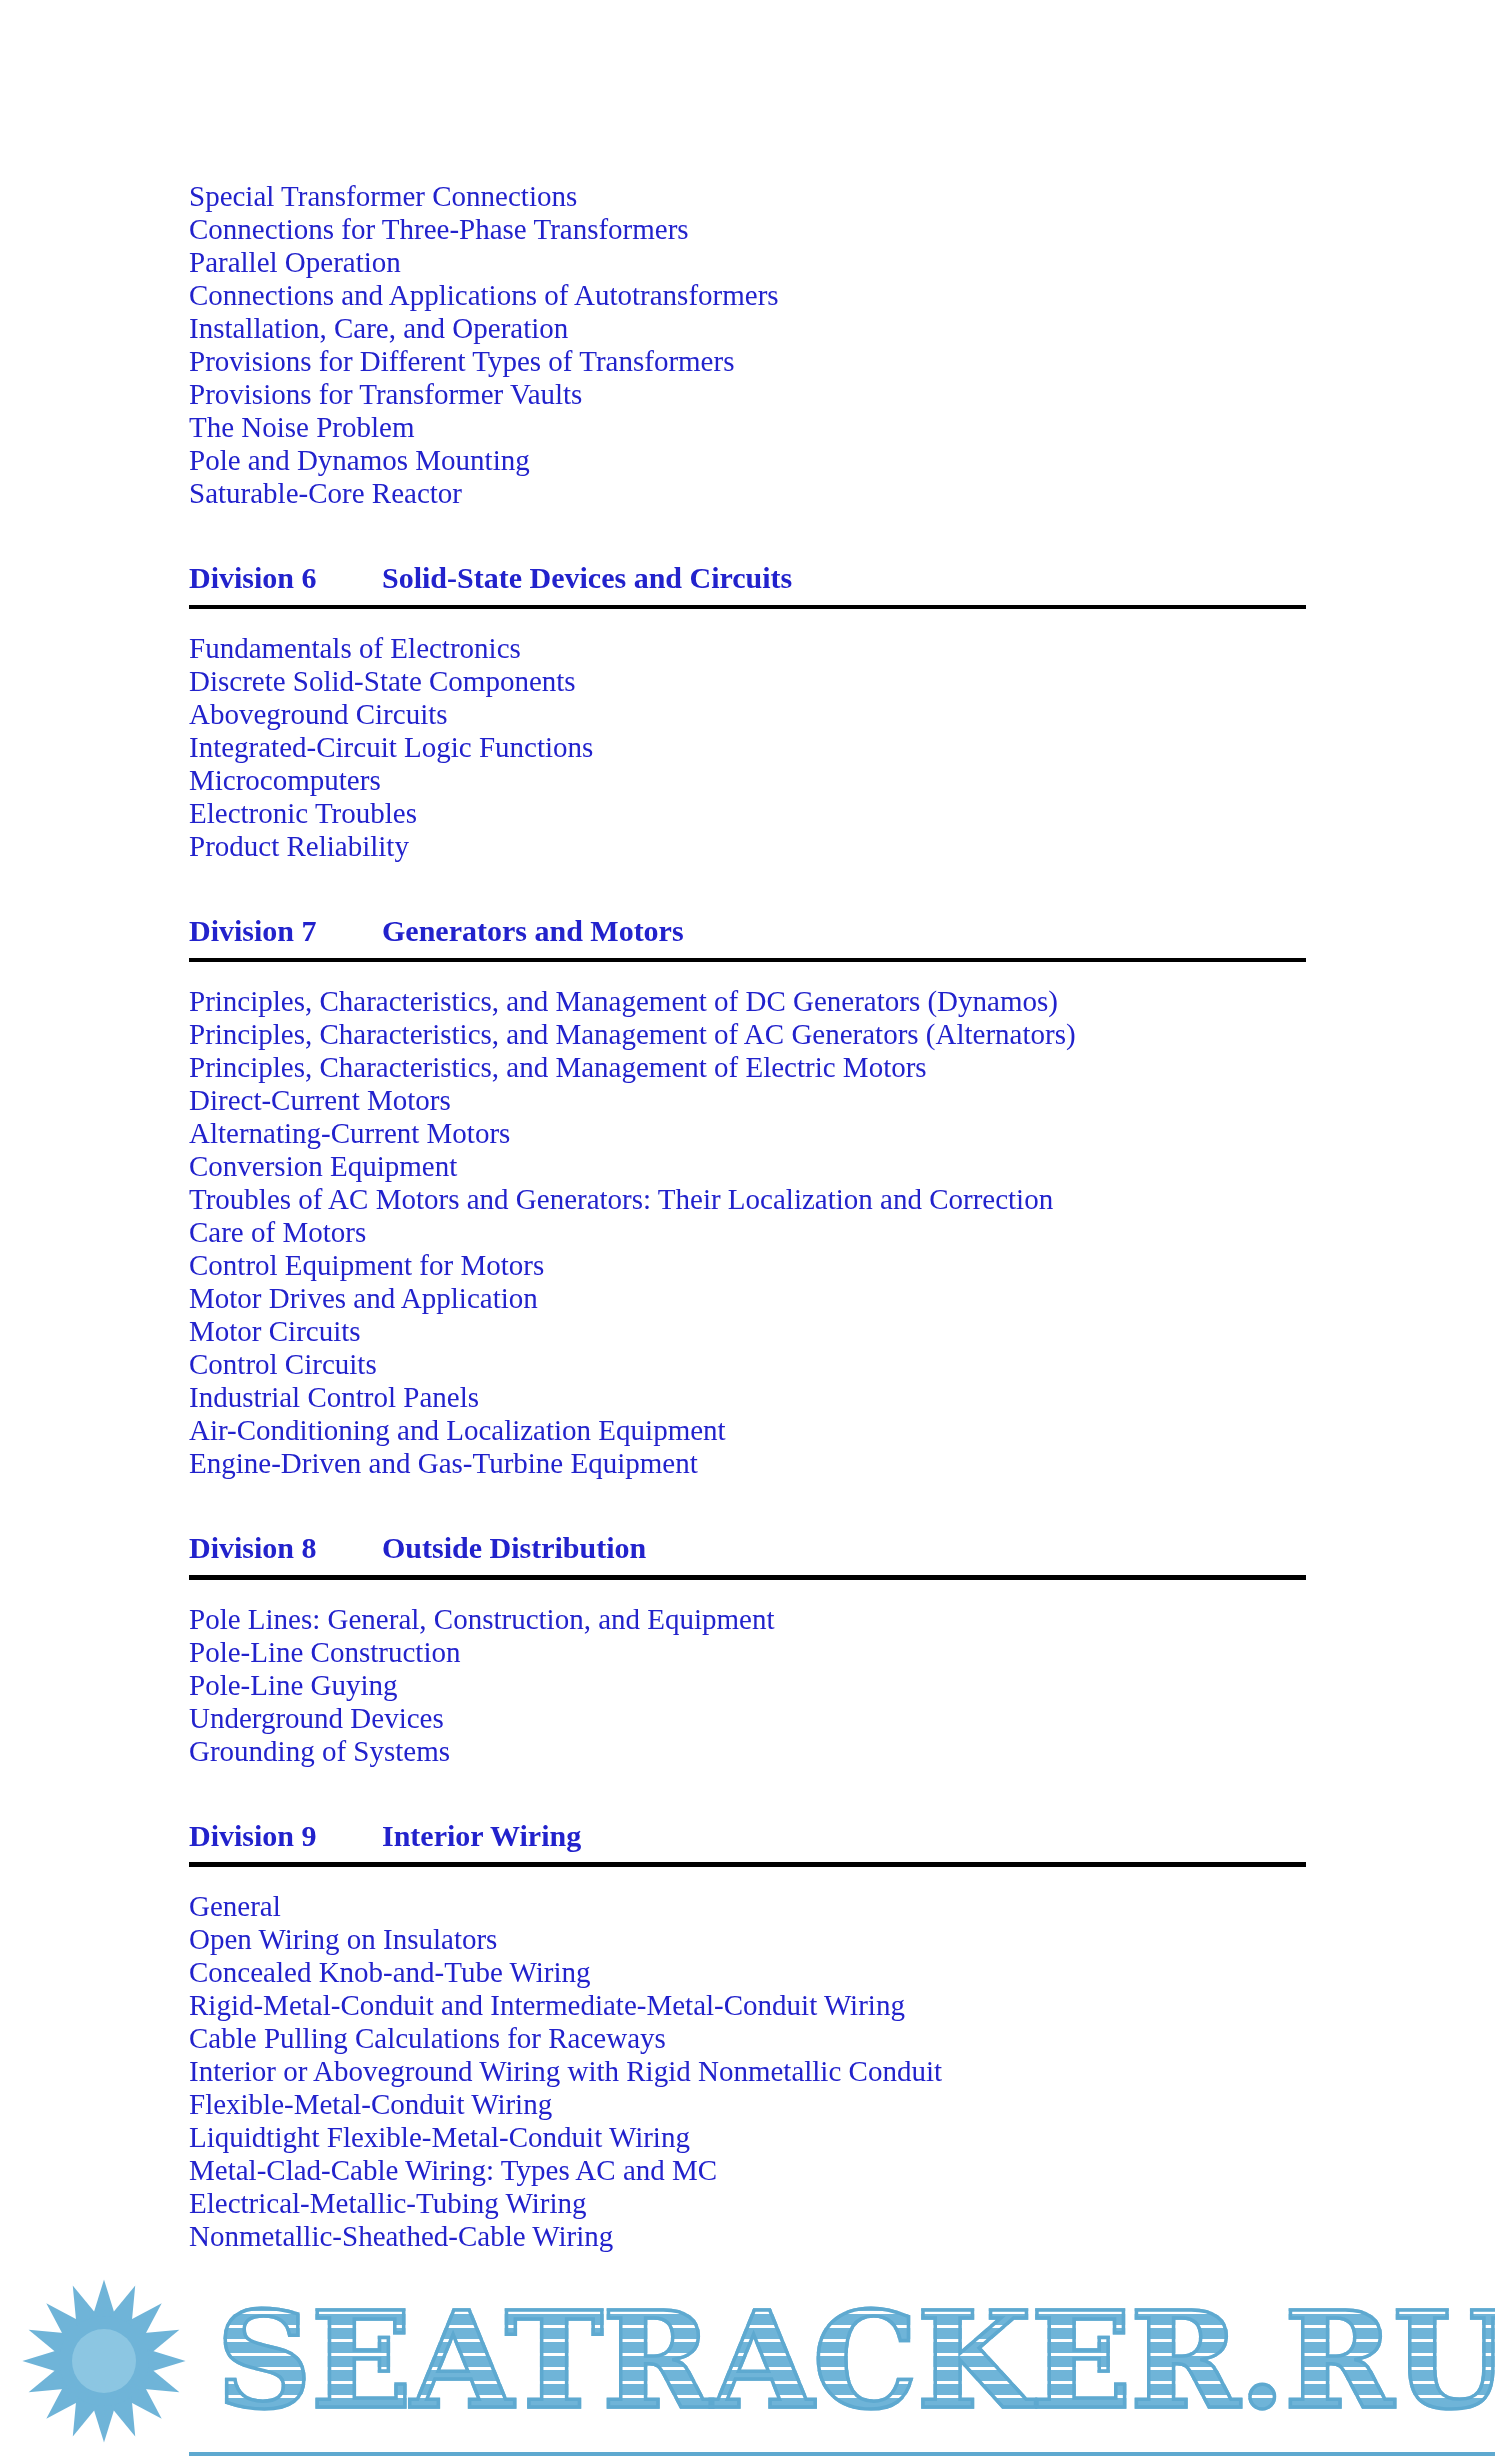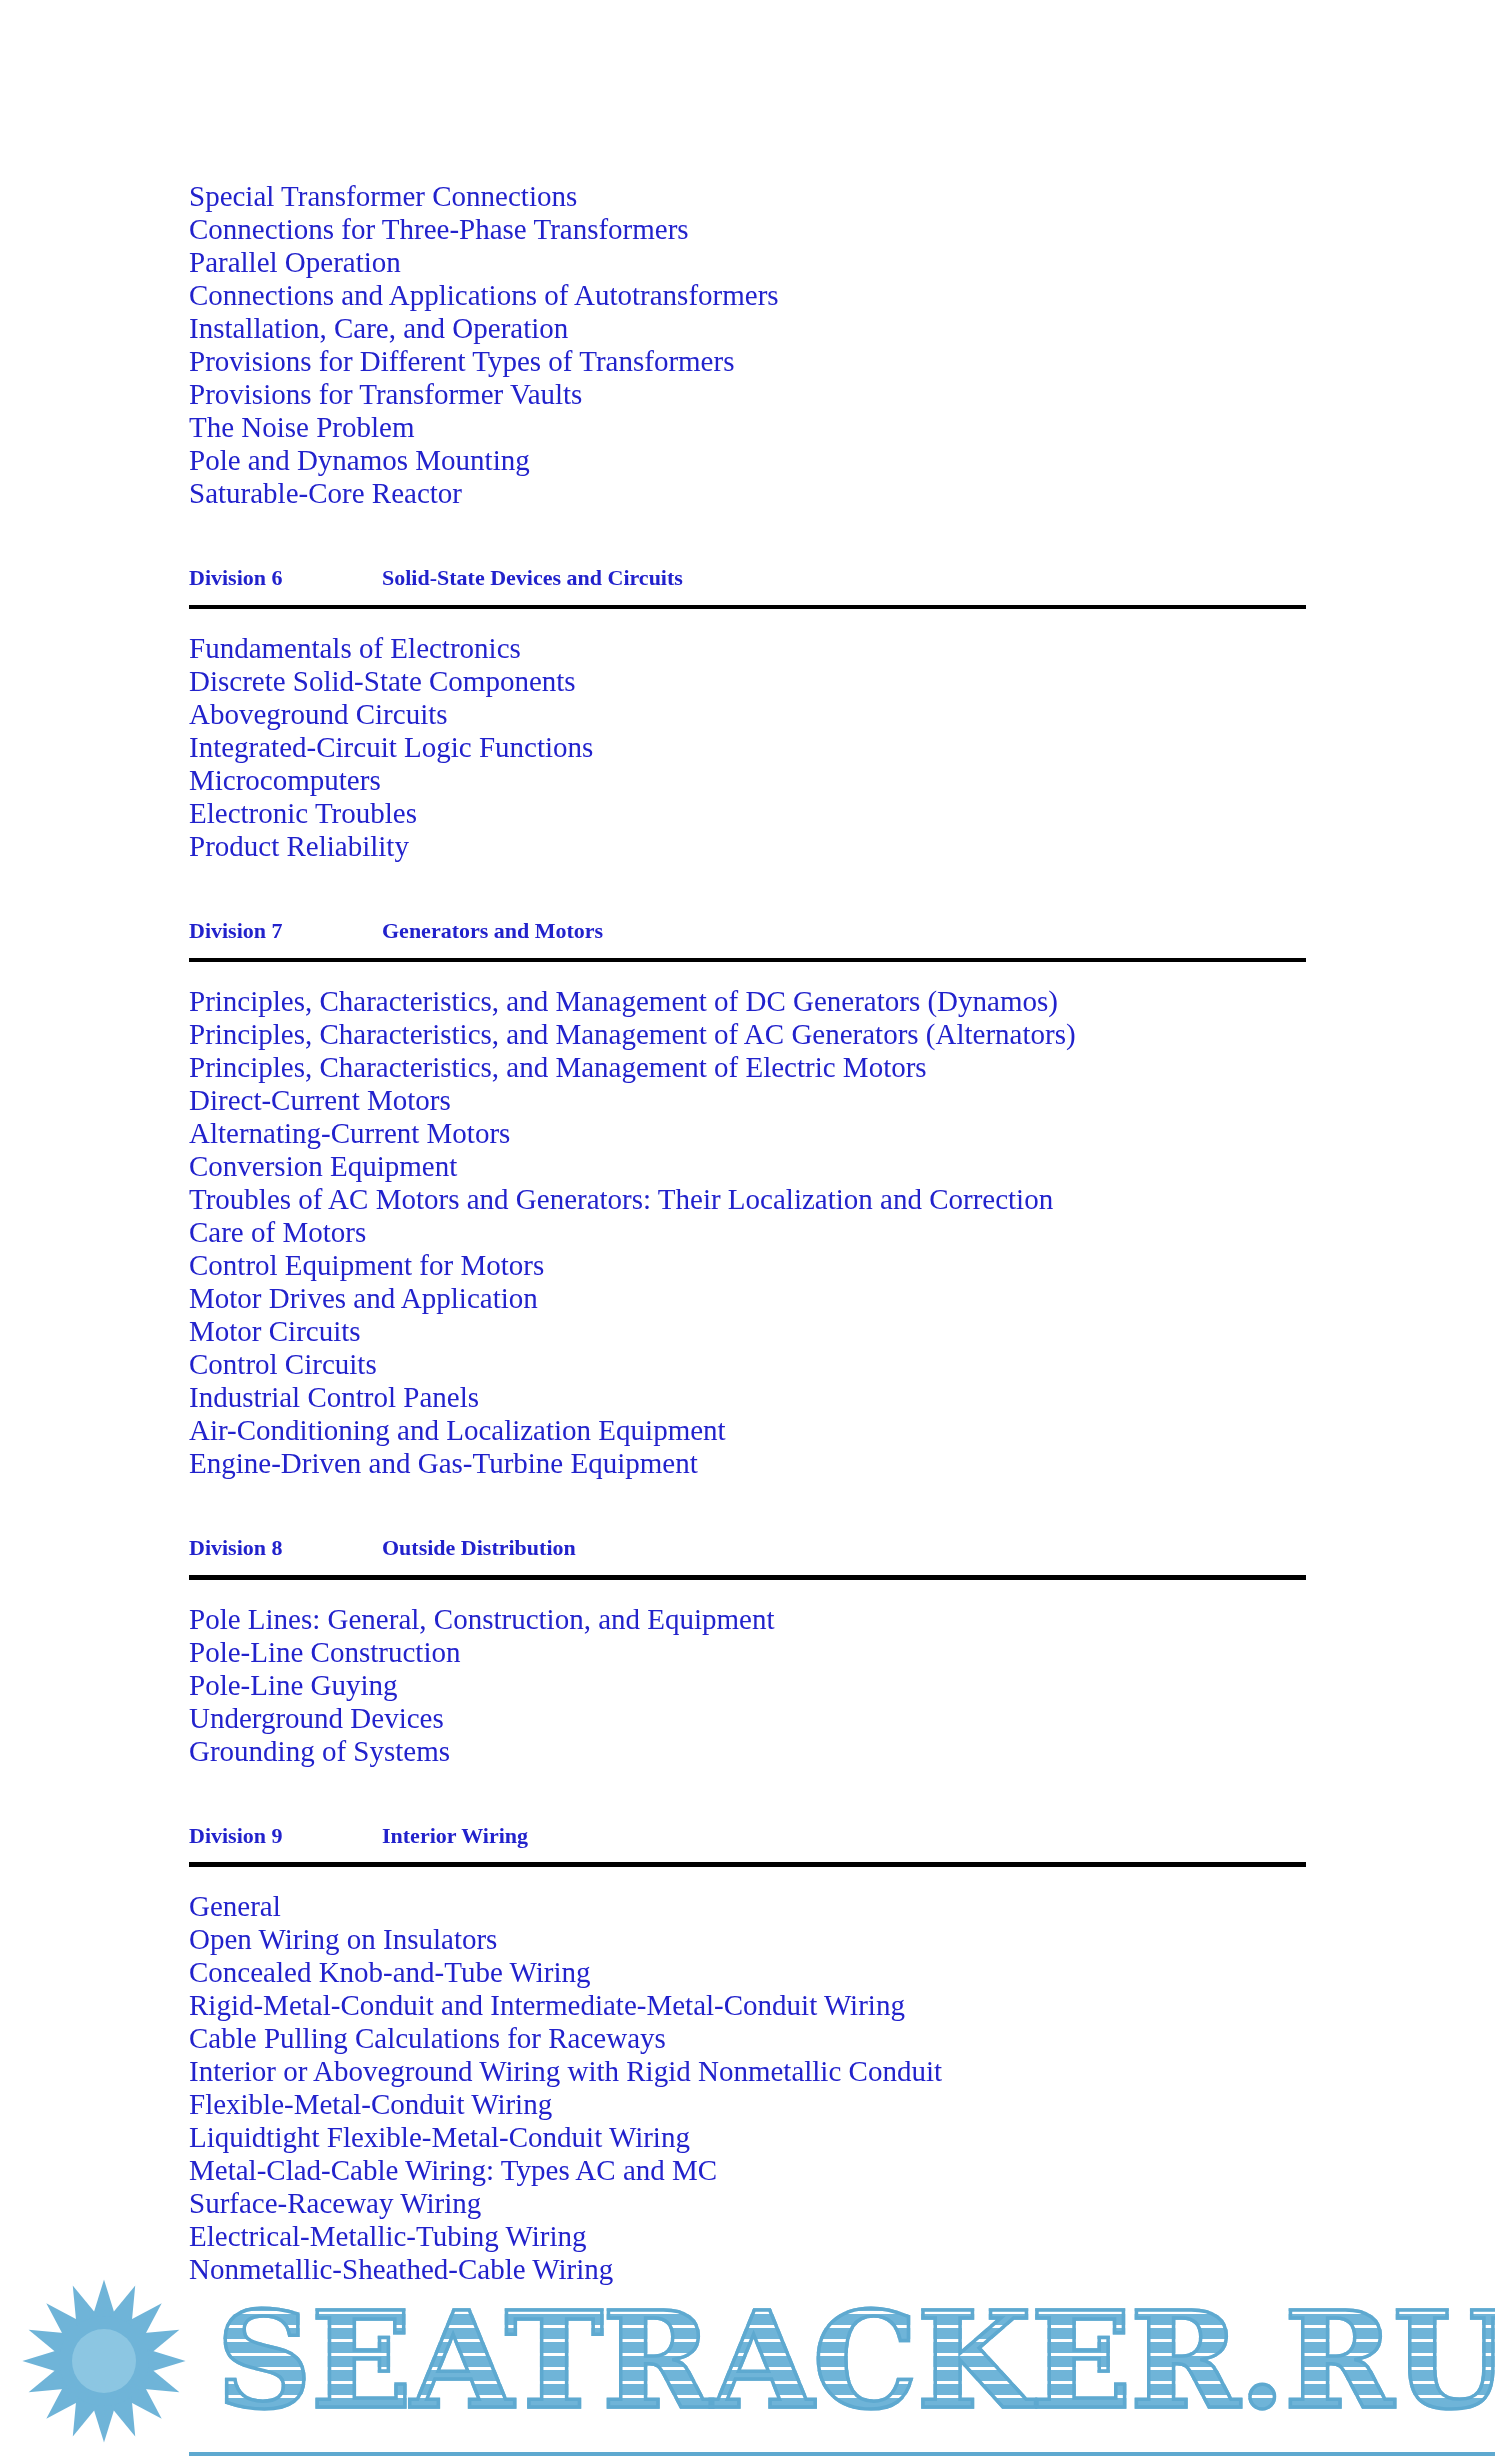--- a/index.html
+++ b/index.html
@@ -16,21 +16,21 @@
   }
   main {
     position: absolute;
     inset: 0;
   }
   #sections {
     padding: 157px 70px 0 189px;
   }
   .division-heading {
     margin: 49px 0 0 0;
-    font-size: 22px;
+    font-size: 30px;
     line-height: 37px;
     font-weight: bold;
     color: var(--txt, #2222cc);
   }
   .division-num {
     display: inline-block;
     min-width: 193px;
   }
   .rule {
     margin-top: 8.8px;
@@ -167,21 +167,20 @@
     <ul class="toc-list">
           <li>General</li>
           <li>Open Wiring on Insulators</li>
           <li>Concealed Knob-and-Tube Wiring</li>
           <li>Rigid-Metal-Conduit and Intermediate-Metal-Conduit Wiring</li>
           <li>Cable Pulling Calculations for Raceways</li>
           <li>Interior or Aboveground Wiring with Rigid Nonmetallic Conduit</li>
           <li>Flexible-Metal-Conduit Wiring</li>
           <li>Liquidtight Flexible-Metal-Conduit Wiring</li>
           <li>Metal-Clad-Cable Wiring: Types AC and MC</li>
-          <li>Surface-Raceway Wiring</li>
           <li>Electrical-Metallic-Tubing Wiring</li>
           <li>Nonmetallic-Sheathed-Cable Wiring</li>
         </ul>
   </section>
 </div>
 
   <footer class="watermark">
     <svg class="wm-sun" width="176" height="176" viewBox="-110 -110 220 220" aria-hidden="true">
       <defs>
         <polygon id="ray" points="0,-102 16,-50 -16,-50"></polygon>

